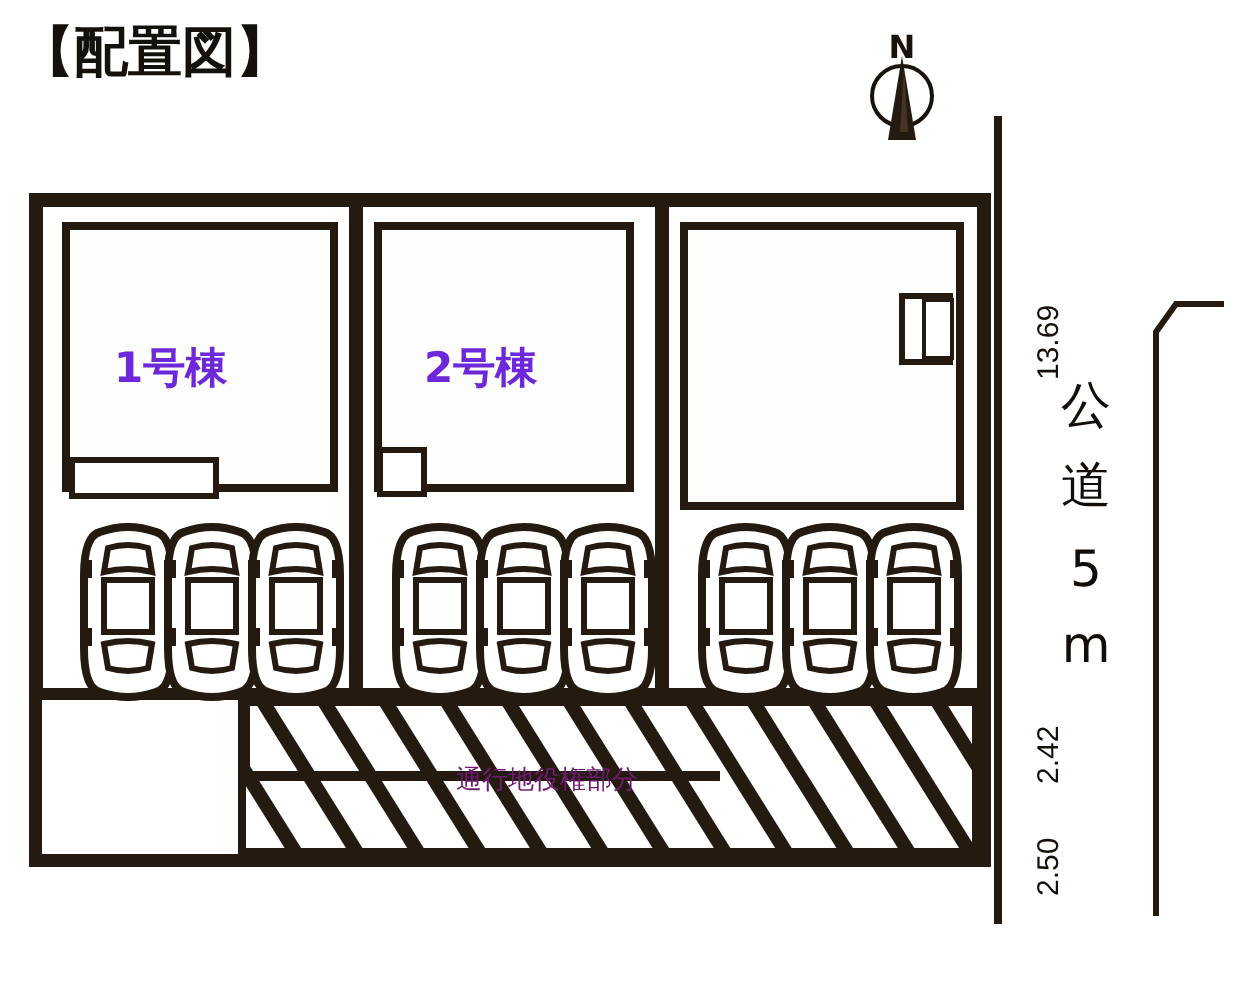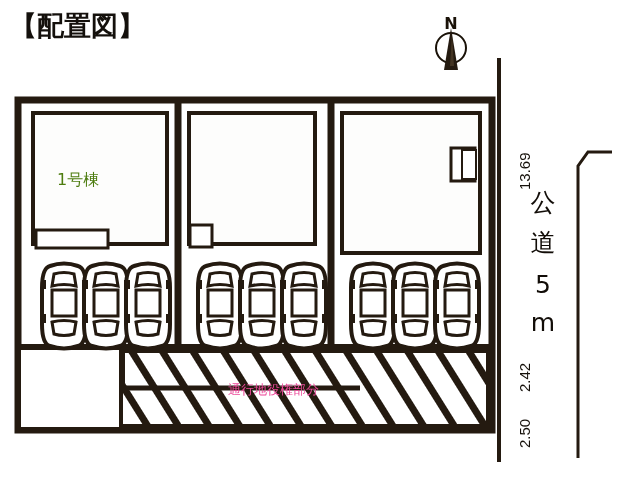--- a/index.html
+++ b/index.html
@@ -103,30 +103,30 @@
     position: absolute;
     width: 30px;
     text-align: center;
     font-size: 25px;
     font-weight: normal;
     color: #120d08;
     font-family: "DejaVu Sans", "Liberation Sans", sans-serif;
   }
   .bldg-label {
     position: absolute;
-    font-size: 16px;
-    color: #4d7c0f;
+    font-size: 21px;
+    color: #6d28d9;
     font-family: "DejaVu Sans", "Liberation Sans", sans-serif;
     white-space: nowrap;
-    font-weight: normal;
+    font-weight: bold;
   }
   .easement-label {
     position: absolute;
     font-size: 13px;
-    color: #ec4899;
+    color: #701a75;
     font-family: "DejaVu Sans", "Liberation Sans", sans-serif;
     white-space: nowrap;
     letter-spacing: 0px;
   }
 </style>
 </head>
 <body>
 
 <div id="plan-root">
 
@@ -283,20 +283,21 @@
       </g>
     </g>
 
     <g>
       <line x1="499" y1="58" x2="499" y2="462" stroke="#241a10" stroke-width="4"></line>
       <path d="M 612 152 L 588 152 L 578 166 L 578 458" fill="none" stroke="#241a10" stroke-width="3"></path>
     </g>
   </svg>
 
   <div class="bldg-label" style="left:57px; top:170px;">1号棟</div>
+  <div class="bldg-label" style="left:212px; top:170px;">2号棟</div>
 
   <div class="easement-label" style="left:228px; top:381px;">通行地役権部分</div>
 
   <div class="road-ch" style="left:528px; top:186px;">公</div>
   <div class="road-ch" style="left:528px; top:226px;">道</div>
   <div class="road-ch" style="left:528px; top:270px;">5</div>
   <div class="road-ch" style="left:528px; top:308px;">m</div>
 
   <div class="vlabel dim" style="left:516px; top:190px; transform: rotate(-90deg);">13.69</div>
   <div class="vlabel dim" style="left:516px; top:392px; transform: rotate(-90deg);">2.42</div>

